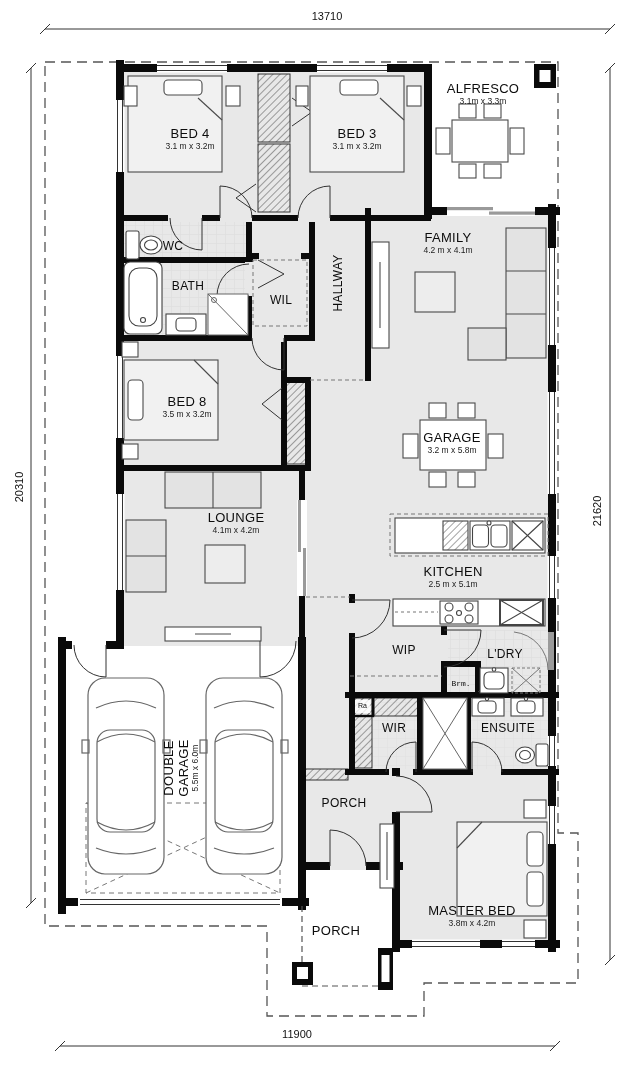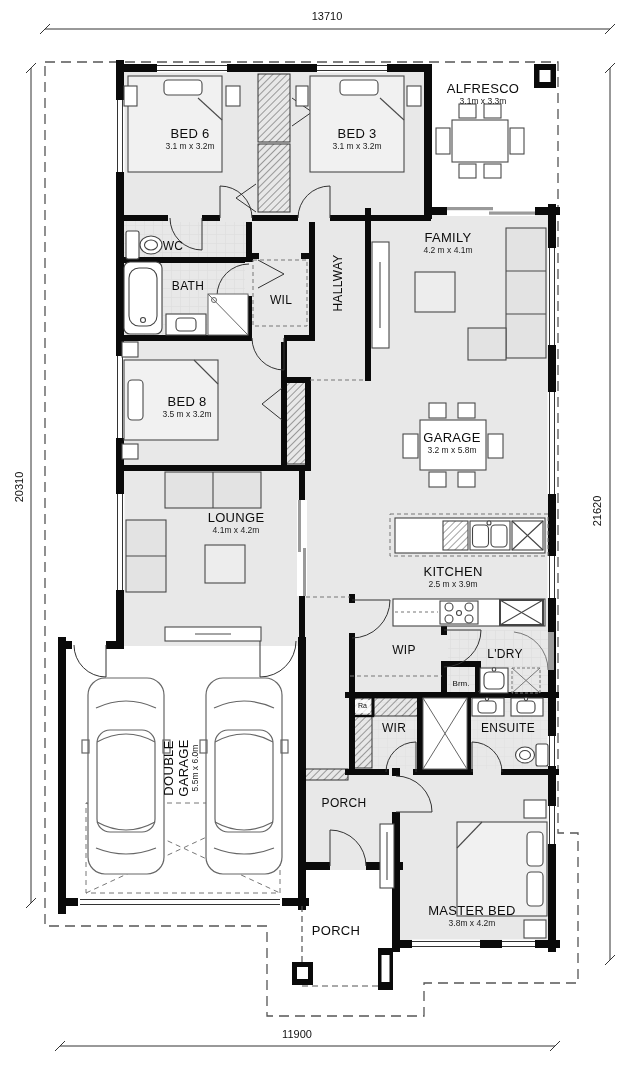--- a/index.html
+++ b/index.html
@@ -5,21 +5,21 @@
   html,body{margin:0;padding:0;background:#ffffff;}
   #plan{
     position:relative;width:635px;height:1080px;background:#fff;overflow:hidden;
     font-family:"Liberation Sans", sans-serif;color:#111;
   }
   #plan svg{position:absolute;left:0;top:0;}
   .room-label{position:absolute;transform:translate(-50%,-50%);text-align:center;line-height:1.12;white-space:nowrap;z-index:5;}
   .room-label .rname{font-size:13px;letter-spacing:.3px;color:#0c0c0c;}
   .room-label .rsize{font-size:8.5px;color:#222;}
   .room-label.md .rname{font-size:12px;}
-  .room-label.sm .rname{font-size:8px;letter-spacing:0;}
+  .room-label.sm .rname{font-size:8px;letter-spacing:0;font-family:Liberation Mono, monospace;}
   .room-label.xs .rname{font-size:7px;letter-spacing:0;}
   .rot{transform:translate(-50%,-50%) rotate(-90deg);}
   .wrapname .rname{white-space:normal;width:66px;margin:0 auto;}
   .dim-label{position:absolute;transform:translate(-50%,-50%);font-size:11px;color:#111;z-index:5;white-space:nowrap;}
   .dim-label.vert{transform:translate(-50%,-50%) rotate(-90deg);}
 </style>
 </head>
 <body>
 
 <div id="plan">
@@ -382,21 +382,21 @@
     <rect x="378" y="948" width="15" height="42" fill="#0a0a0a"></rect>
     <rect x="381.5" y="955" width="8" height="27" fill="#fff"></rect>
   </g>
   <g>
     <rect x="534" y="64" width="22" height="24" fill="#0a0a0a"></rect>
     <rect x="539.5" y="70" width="11" height="12" fill="#fff"></rect>
   </g>
 </svg>
 
 <div class="room-label" style="left:190px;top:139px">
-  <div class="rname">BED 6</div>
+  <div class="rname">BED 4</div>
   <div class="rsize">3.1 m x 3.2m</div>
 </div>
 <div class="room-label" style="left:357px;top:139px">
   <div class="rname">BED 3</div>
   <div class="rsize">3.1 m x 3.2m</div>
 </div>
 <div class="room-label" style="left:483px;top:94px">
   <div class="rname">ALFRESCO</div>
   <div class="rsize">3.1m x 3.3m</div>
 </div>
@@ -423,21 +423,21 @@
 <div class="room-label" style="left:452px;top:443px">
   <div class="rname">GARAGE</div>
   <div class="rsize">3.2 m x 5.8m</div>
 </div>
 <div class="room-label" style="left:236px;top:523px">
   <div class="rname">LOUNGE</div>
   <div class="rsize">4.1m x 4.2m</div>
 </div>
 <div class="room-label" style="left:453px;top:577px">
   <div class="rname">KITCHEN</div>
-  <div class="rsize">2.5 m x 3.9m</div>
+  <div class="rsize">2.5 m x 5.1m</div>
 </div>
 <div class="room-label md" style="left:404px;top:651px">
   <div class="rname">WIP</div>
 </div>
 <div class="room-label md" style="left:505px;top:655px">
   <div class="rname">L'DRY</div>
 </div>
 <div class="room-label sm" style="left:461px;top:684px">
   <div class="rname">Brm.</div>
 </div>

